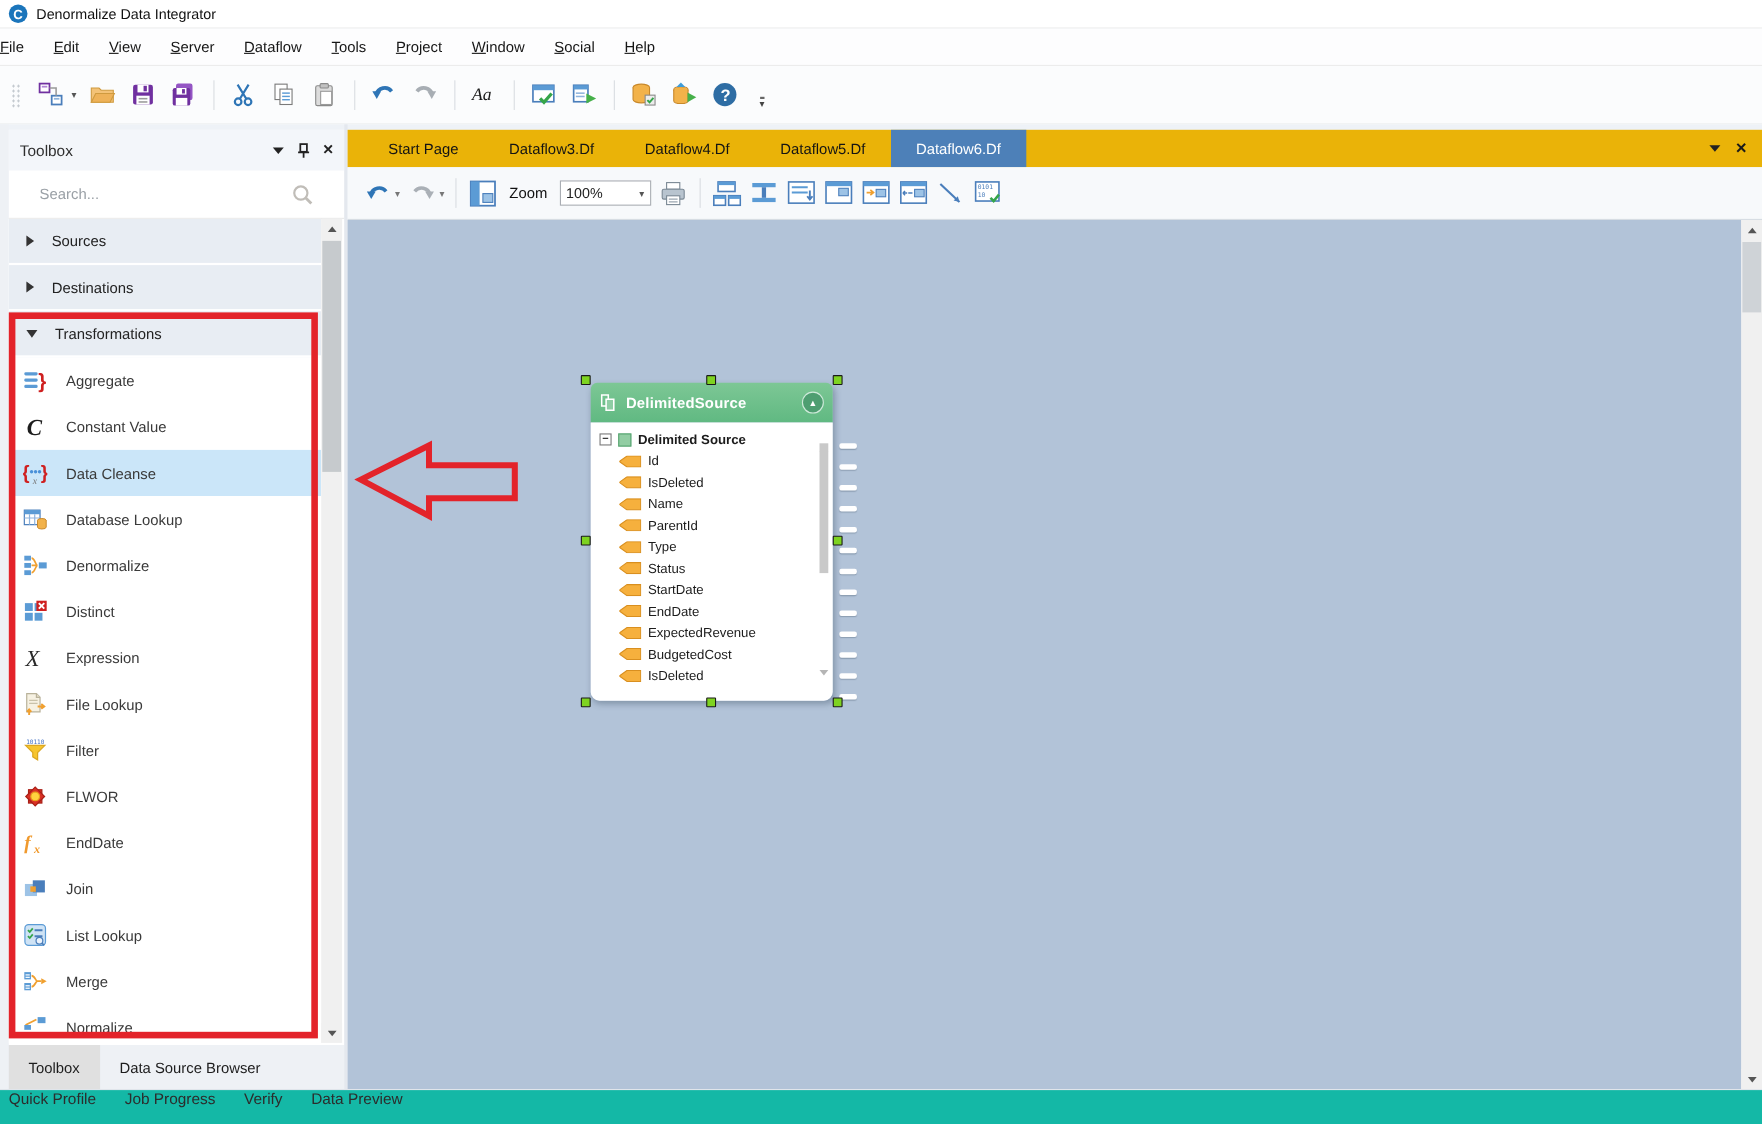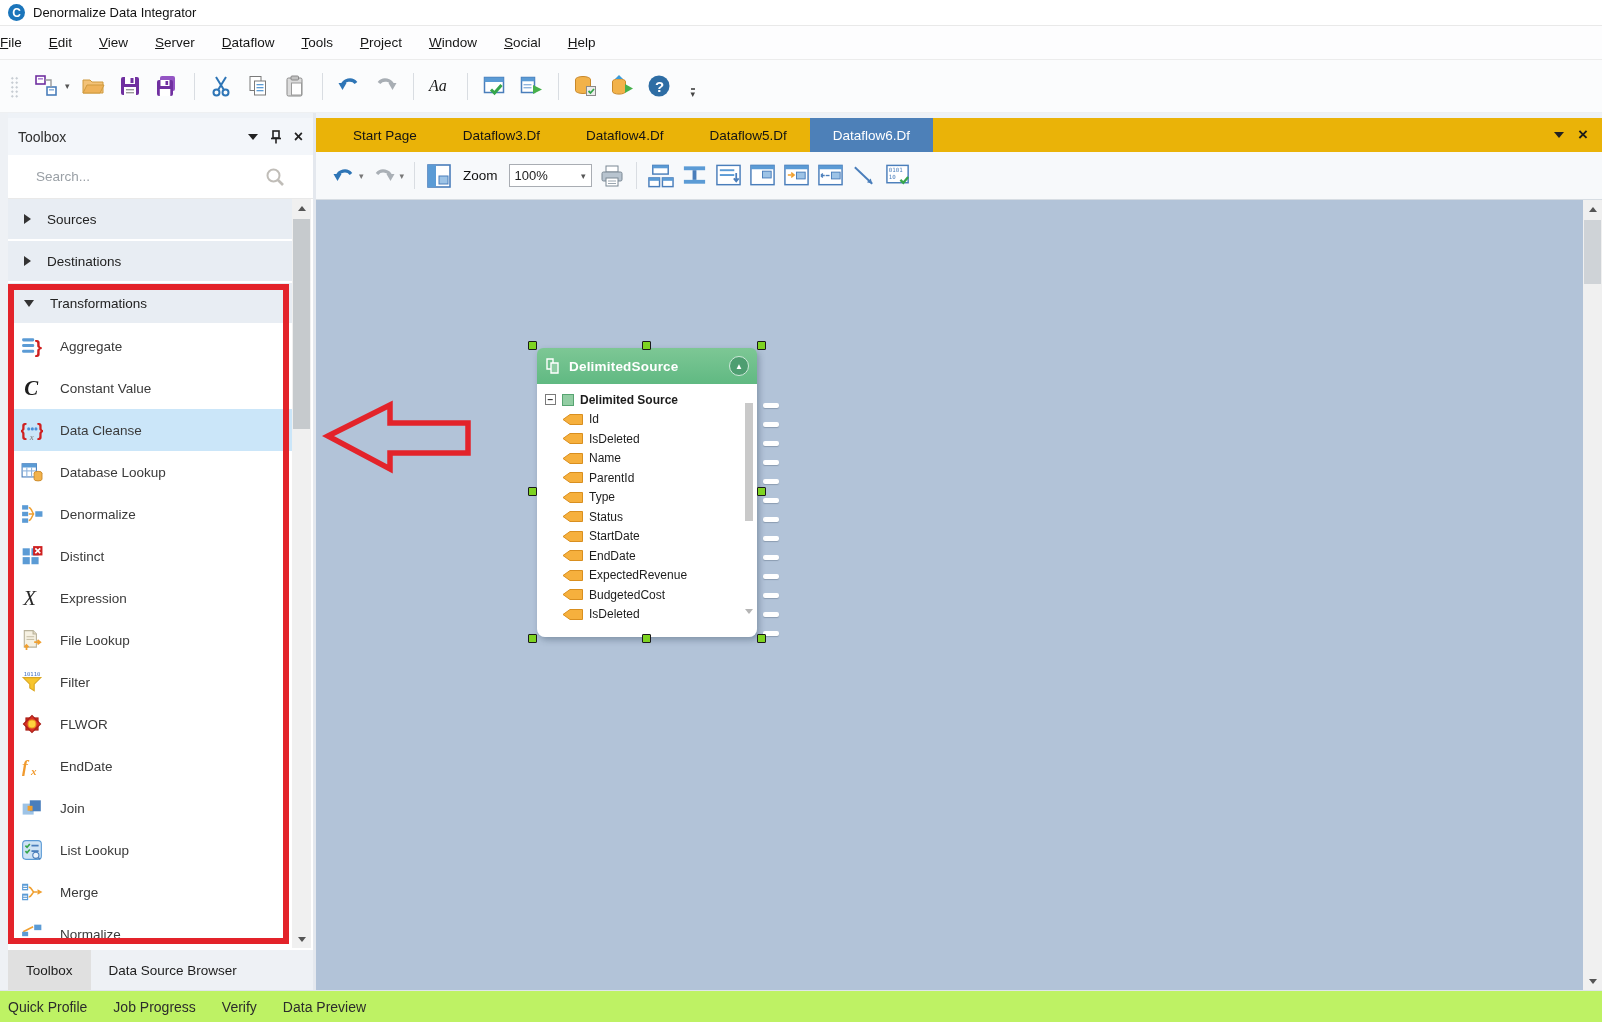--- a/index.html
+++ b/index.html
@@ -113,22 +113,22 @@
   
   .handle { position:absolute; width:9px; height:9px; background:#7ed321; border:1.5px solid #1a1a1a; border-radius:1px; }
   
   .ports { position:absolute; left:447px; top:203px; display:flex; flex-direction:column; gap:14px; }
   .port { width:16px; height:5px; background:#ffffff; border-radius:2px; box-shadow:0 1px 1px rgba(50,70,90,.3); }
   
   .ann-rect { position:absolute; left:8px; top:284px; width:281px; height:660px;
     border:6px solid #e3232a; z-index:60; pointer-events:none; }
   .ann-arrow { position:absolute; left:322px; top:396px; z-index:60; pointer-events:none; }
   
-  .statusbar { position:absolute; left:0; top:990px; width:100%; height:32px; background:#bef264;
-    border-top:1px solid #e0e5eb; display:flex; align-items:center; gap:26px; padding-left:8px;
+  .statusbar { position:absolute; left:0; top:990px; width:100%; height:32px; background:#14b8a6;
+    border-top:1px solid #e0e5eb; display:flex; align-items:flex-start; gap:26px; padding-left:8px;
     font-size:14px; color:#2c2c2c; }
   svg { display:block; }
 </style>
 </head>
 <body>
 
 <div class="titlebar">
   <span class="app-icon">C</span>
   <span class="app-title">Denormalize Data Integrator</span>
 </div>

